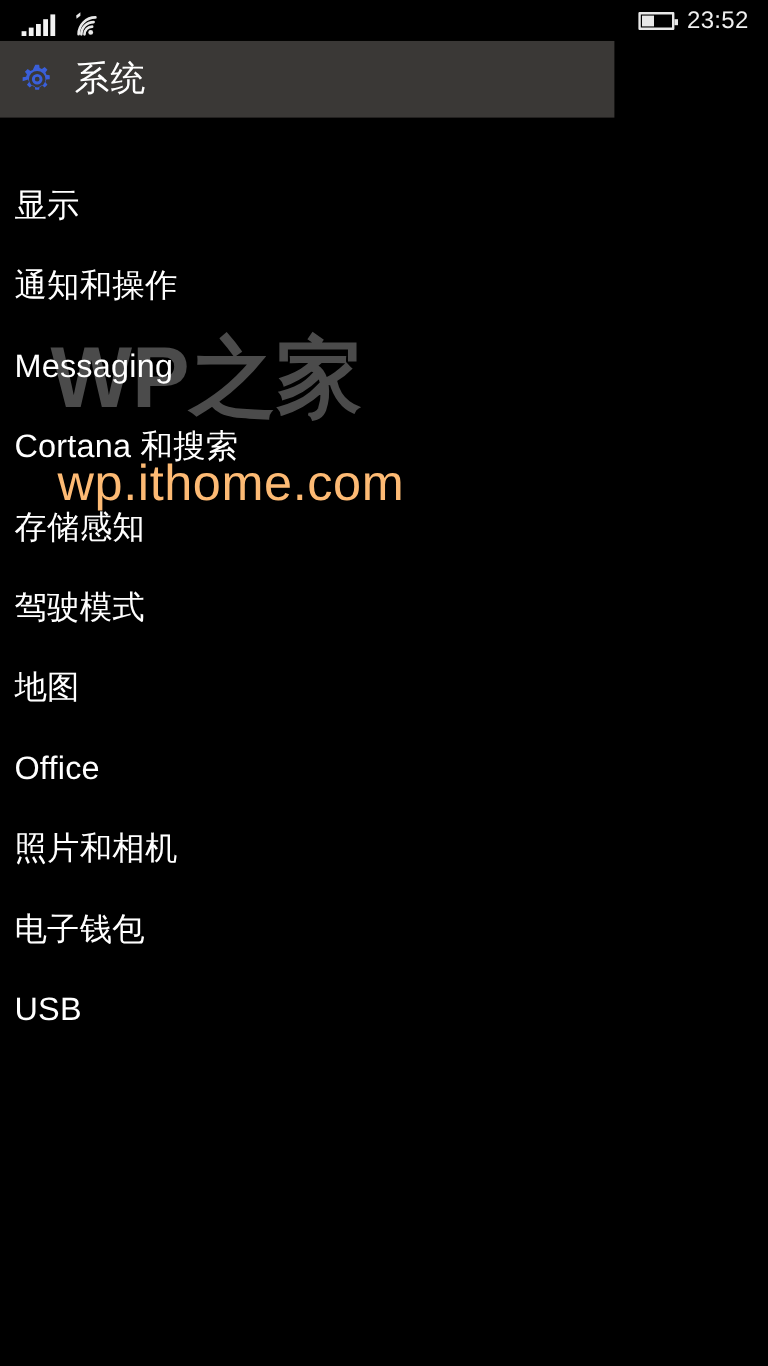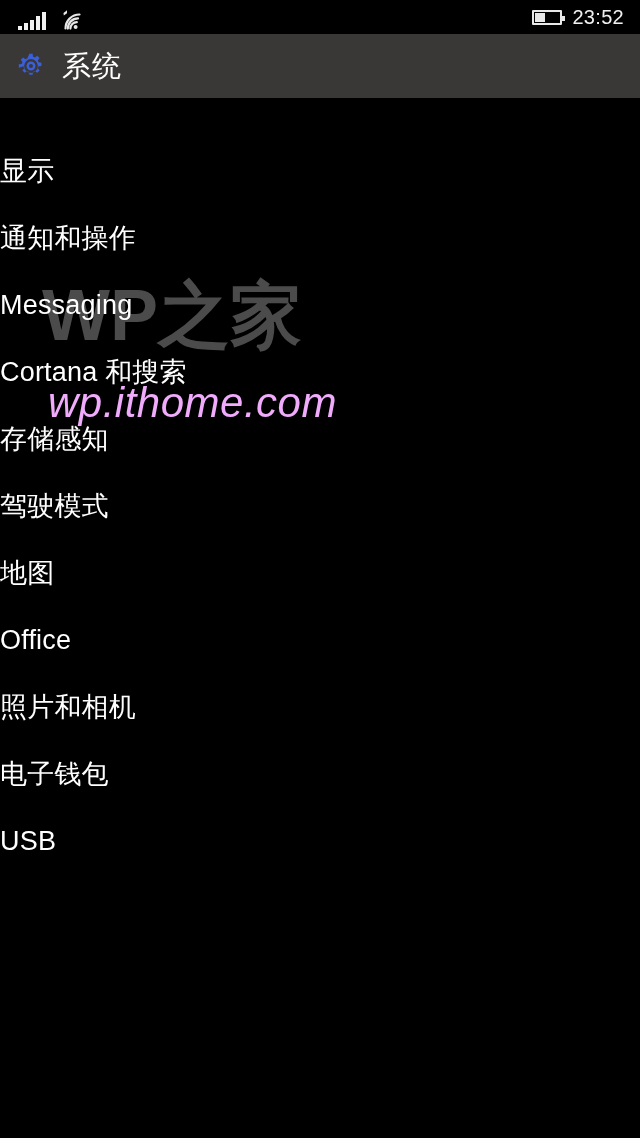--- a/index.html
+++ b/index.html
@@ -102,21 +102,21 @@
     color: #f0f0f0;
     font-size: 20px;
     letter-spacing: 0.3px;
     line-height: 1;
   }
 
   
   .header {
     position: absolute;
     left: 0; top: 34px;
-    width: 640px;
+    width: 512px;
     height: 64px;
     background: #3a3836;
     display: flex;
     align-items: center;
     z-index: 25;
   }
   .gear-wrap {
     margin-left: 16px;
     width: 30px;
     height: 30px;
@@ -151,40 +151,39 @@
     color: #4b4b4b;
     letter-spacing: 0px;
     line-height: 1.05;
     white-space: nowrap;
   }
   .wm-sub {
     position: absolute;
     left: 48px;
     top: 104px;
     font-size: 42px;
-    font-style: italic;
-    color: #f0abfc;
+    color: #fdba74;
     letter-spacing: 0.5px;
     line-height: 1;
     white-space: nowrap;
   }
 
   
   .settings-list {
     position: absolute;
     left: 0;
     top: 98px;
     width: 640px;
     z-index: 15;
   }
   .list-item {
     height: 67px;
     display: flex;
     align-items: center;
-    padding-left: 0;
+    padding-left: 12px;
     box-sizing: border-box;
   }
   .list-item:first-child {
     padding-top: 40px;
     height: 107px;
   }
   .item-label {
     color: #ffffff;
     font-size: 27px;
     line-height: 1;

